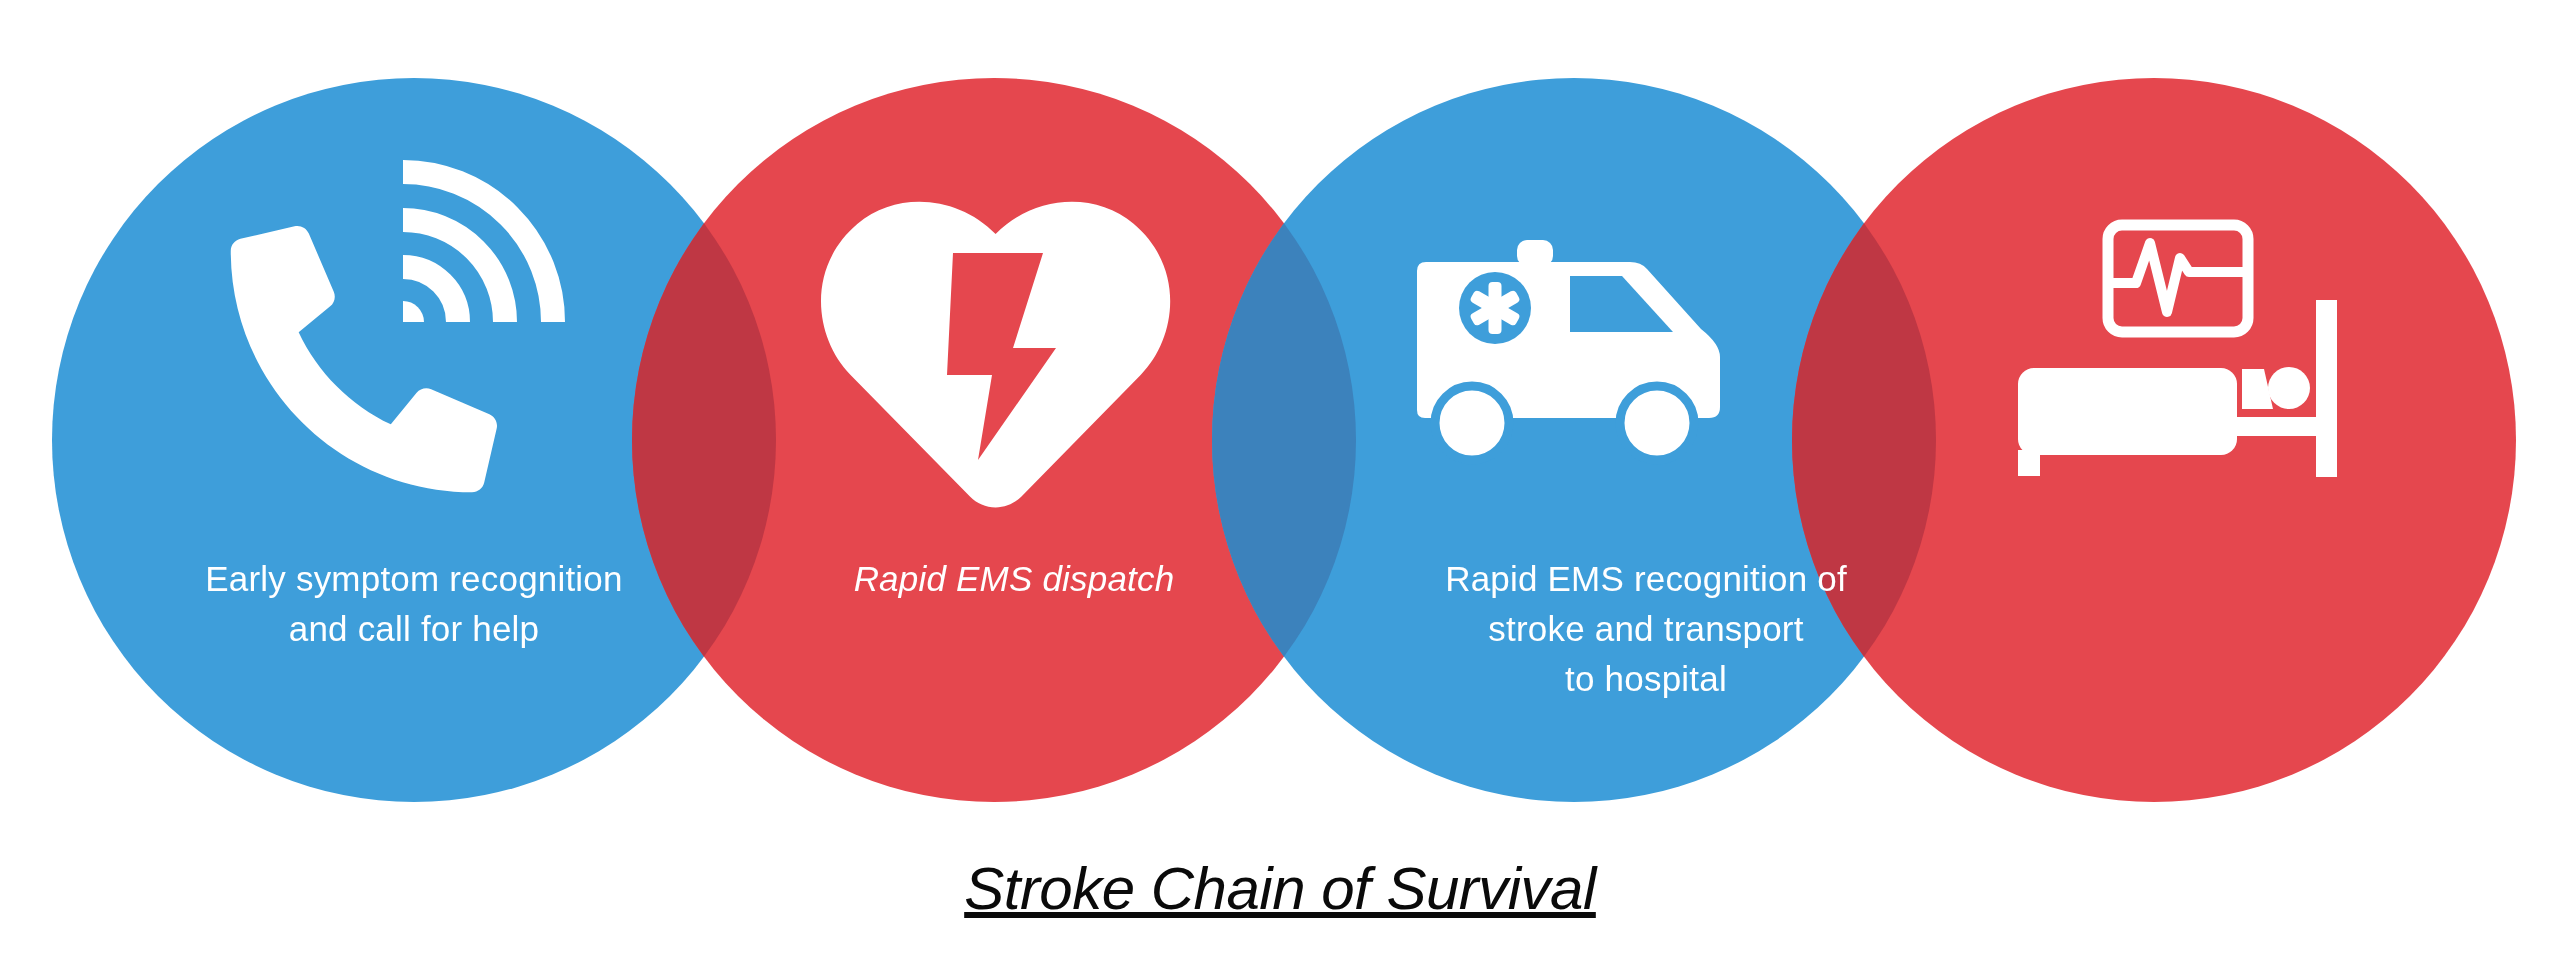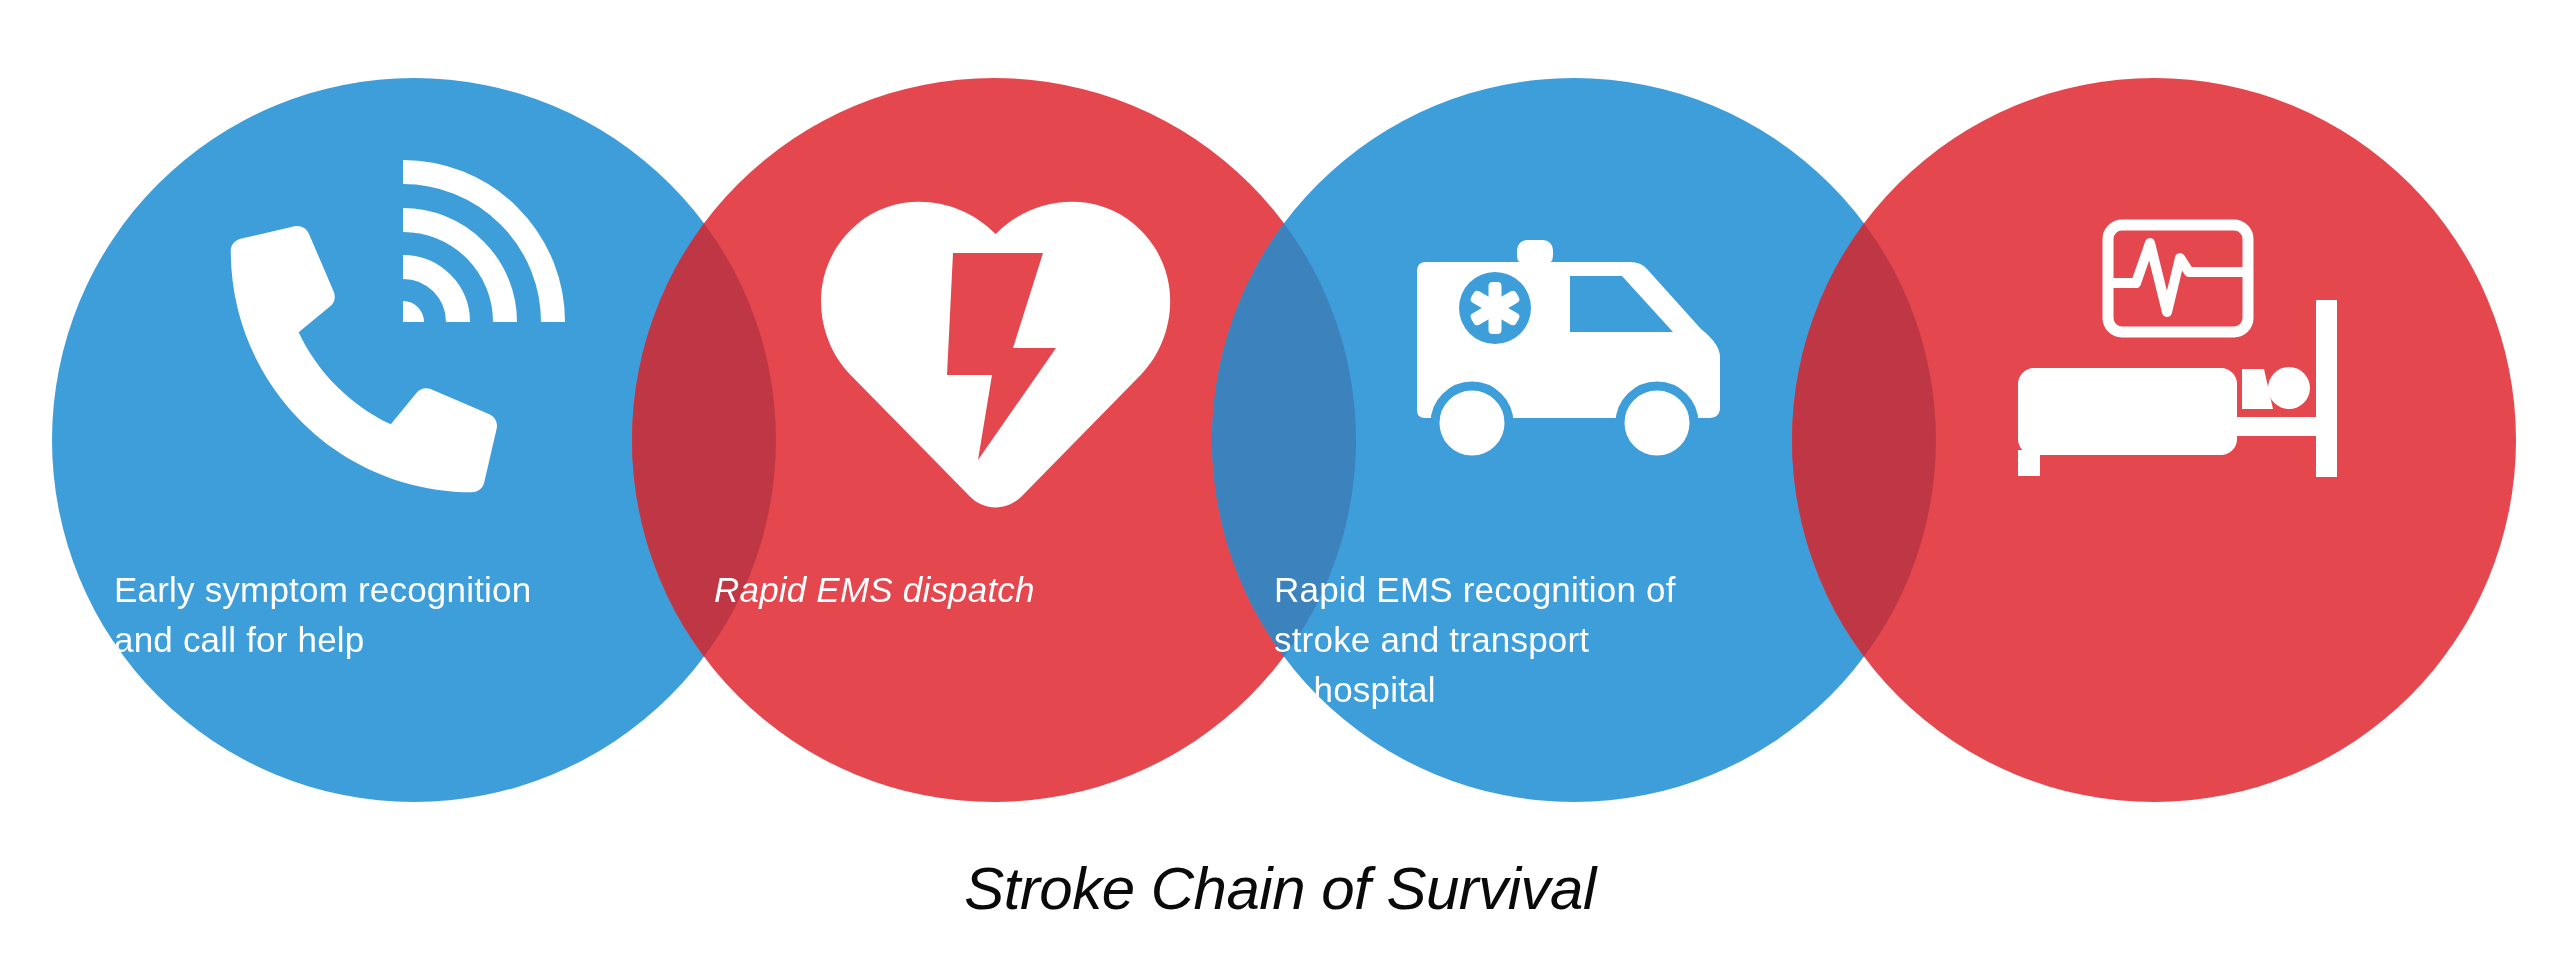--- a/index.html
+++ b/index.html
@@ -8,40 +8,40 @@
     width:2560px;height:959px;
     background:#ffffff;
     overflow:hidden;
     font-family:"Liberation Sans",sans-serif;
   }
   .canvas svg{position:absolute;left:0;top:0;}
   .step-label{
     position:absolute;
     top:554px;
     width:600px;
-    text-align:left;
+    text-align:center;
     color:#ffffff;
     font-size:35px;
     line-height:50px;
     white-space:pre-line;
     letter-spacing:0.2px;
-    margin-top:11px;
   }
   .step-label.s1{left:114px;}
   .step-label.s2{left:714px;font-style:italic;}
-  .step-label.s3{left:1274px;}
+  .step-label.s3{left:1346px;}
   .step-label.s4{left:1854px;}
   .chart-title{
     position:absolute;
     left:0;top:854px;width:2560px;
     text-align:center;
     color:#0a0a0a;
     font-size:60px;
     font-style:italic;
     letter-spacing:-0.5px;
+    text-decoration:underline;
   }
 </style>
 </head>
 <body>
 
 <div class="canvas">
 
   <svg width="2560" height="959" viewBox="0 0 2560 959">
     <defs>
       <clipPath id="cp-c1">

